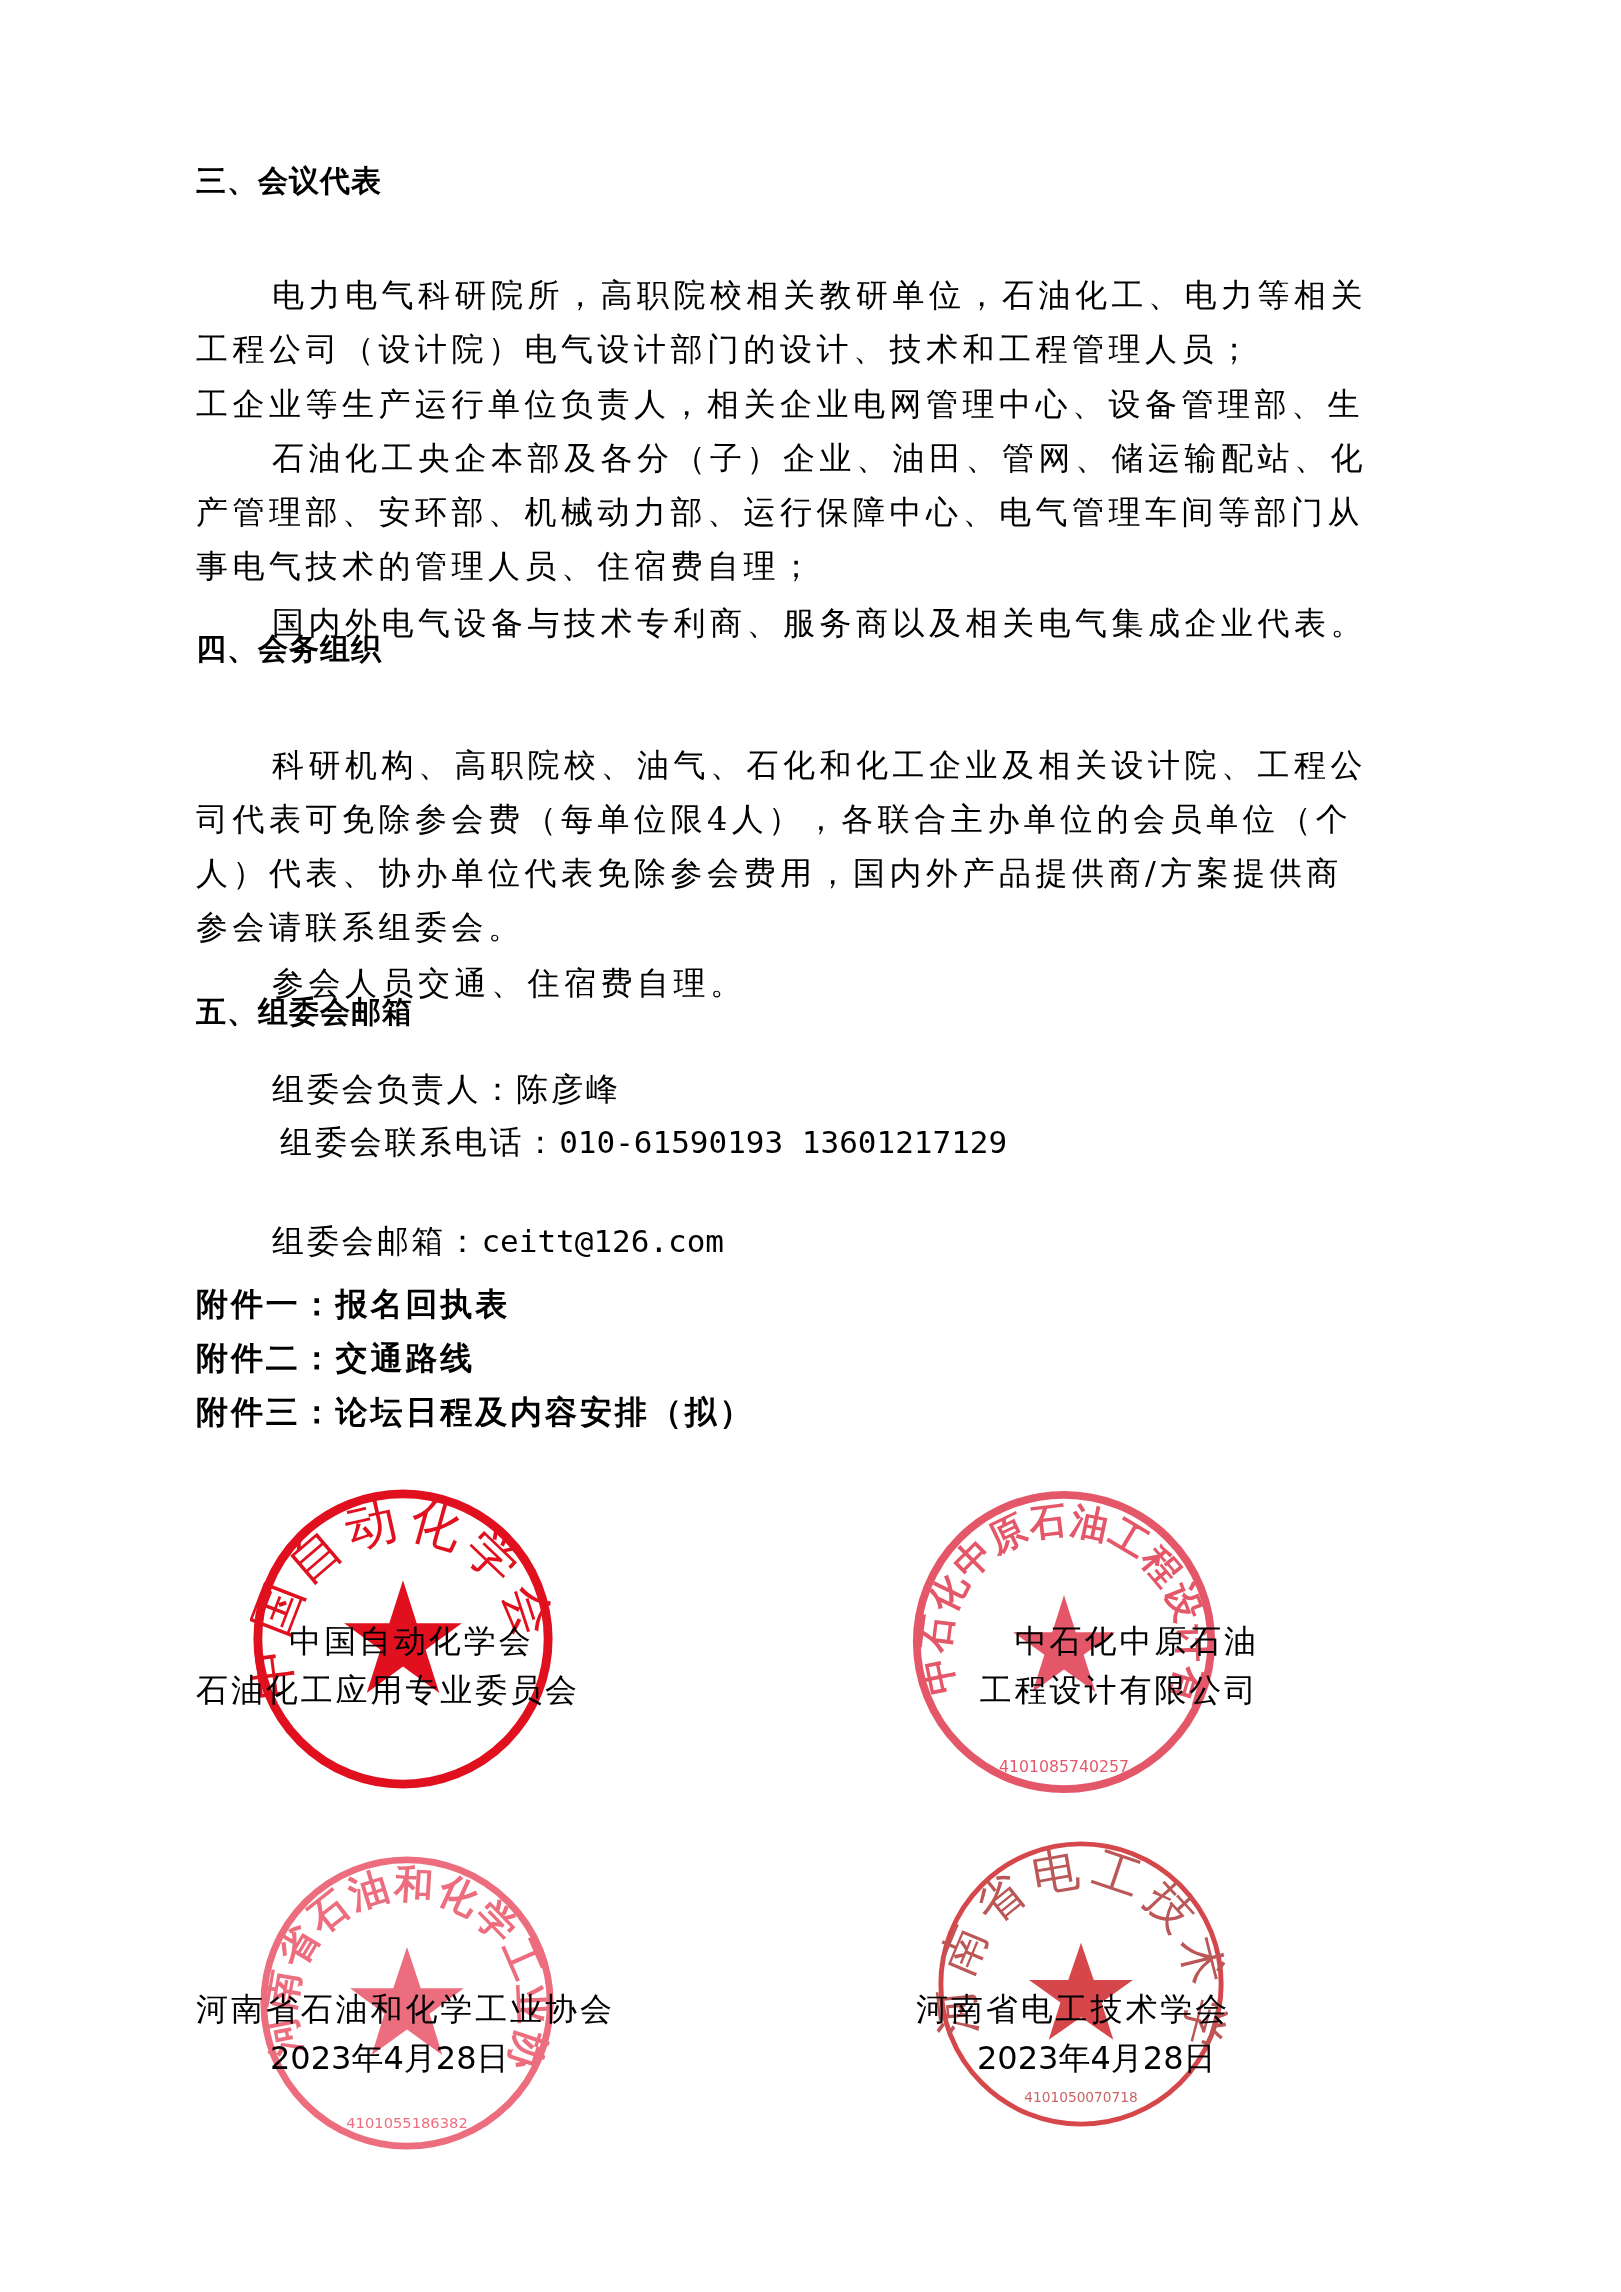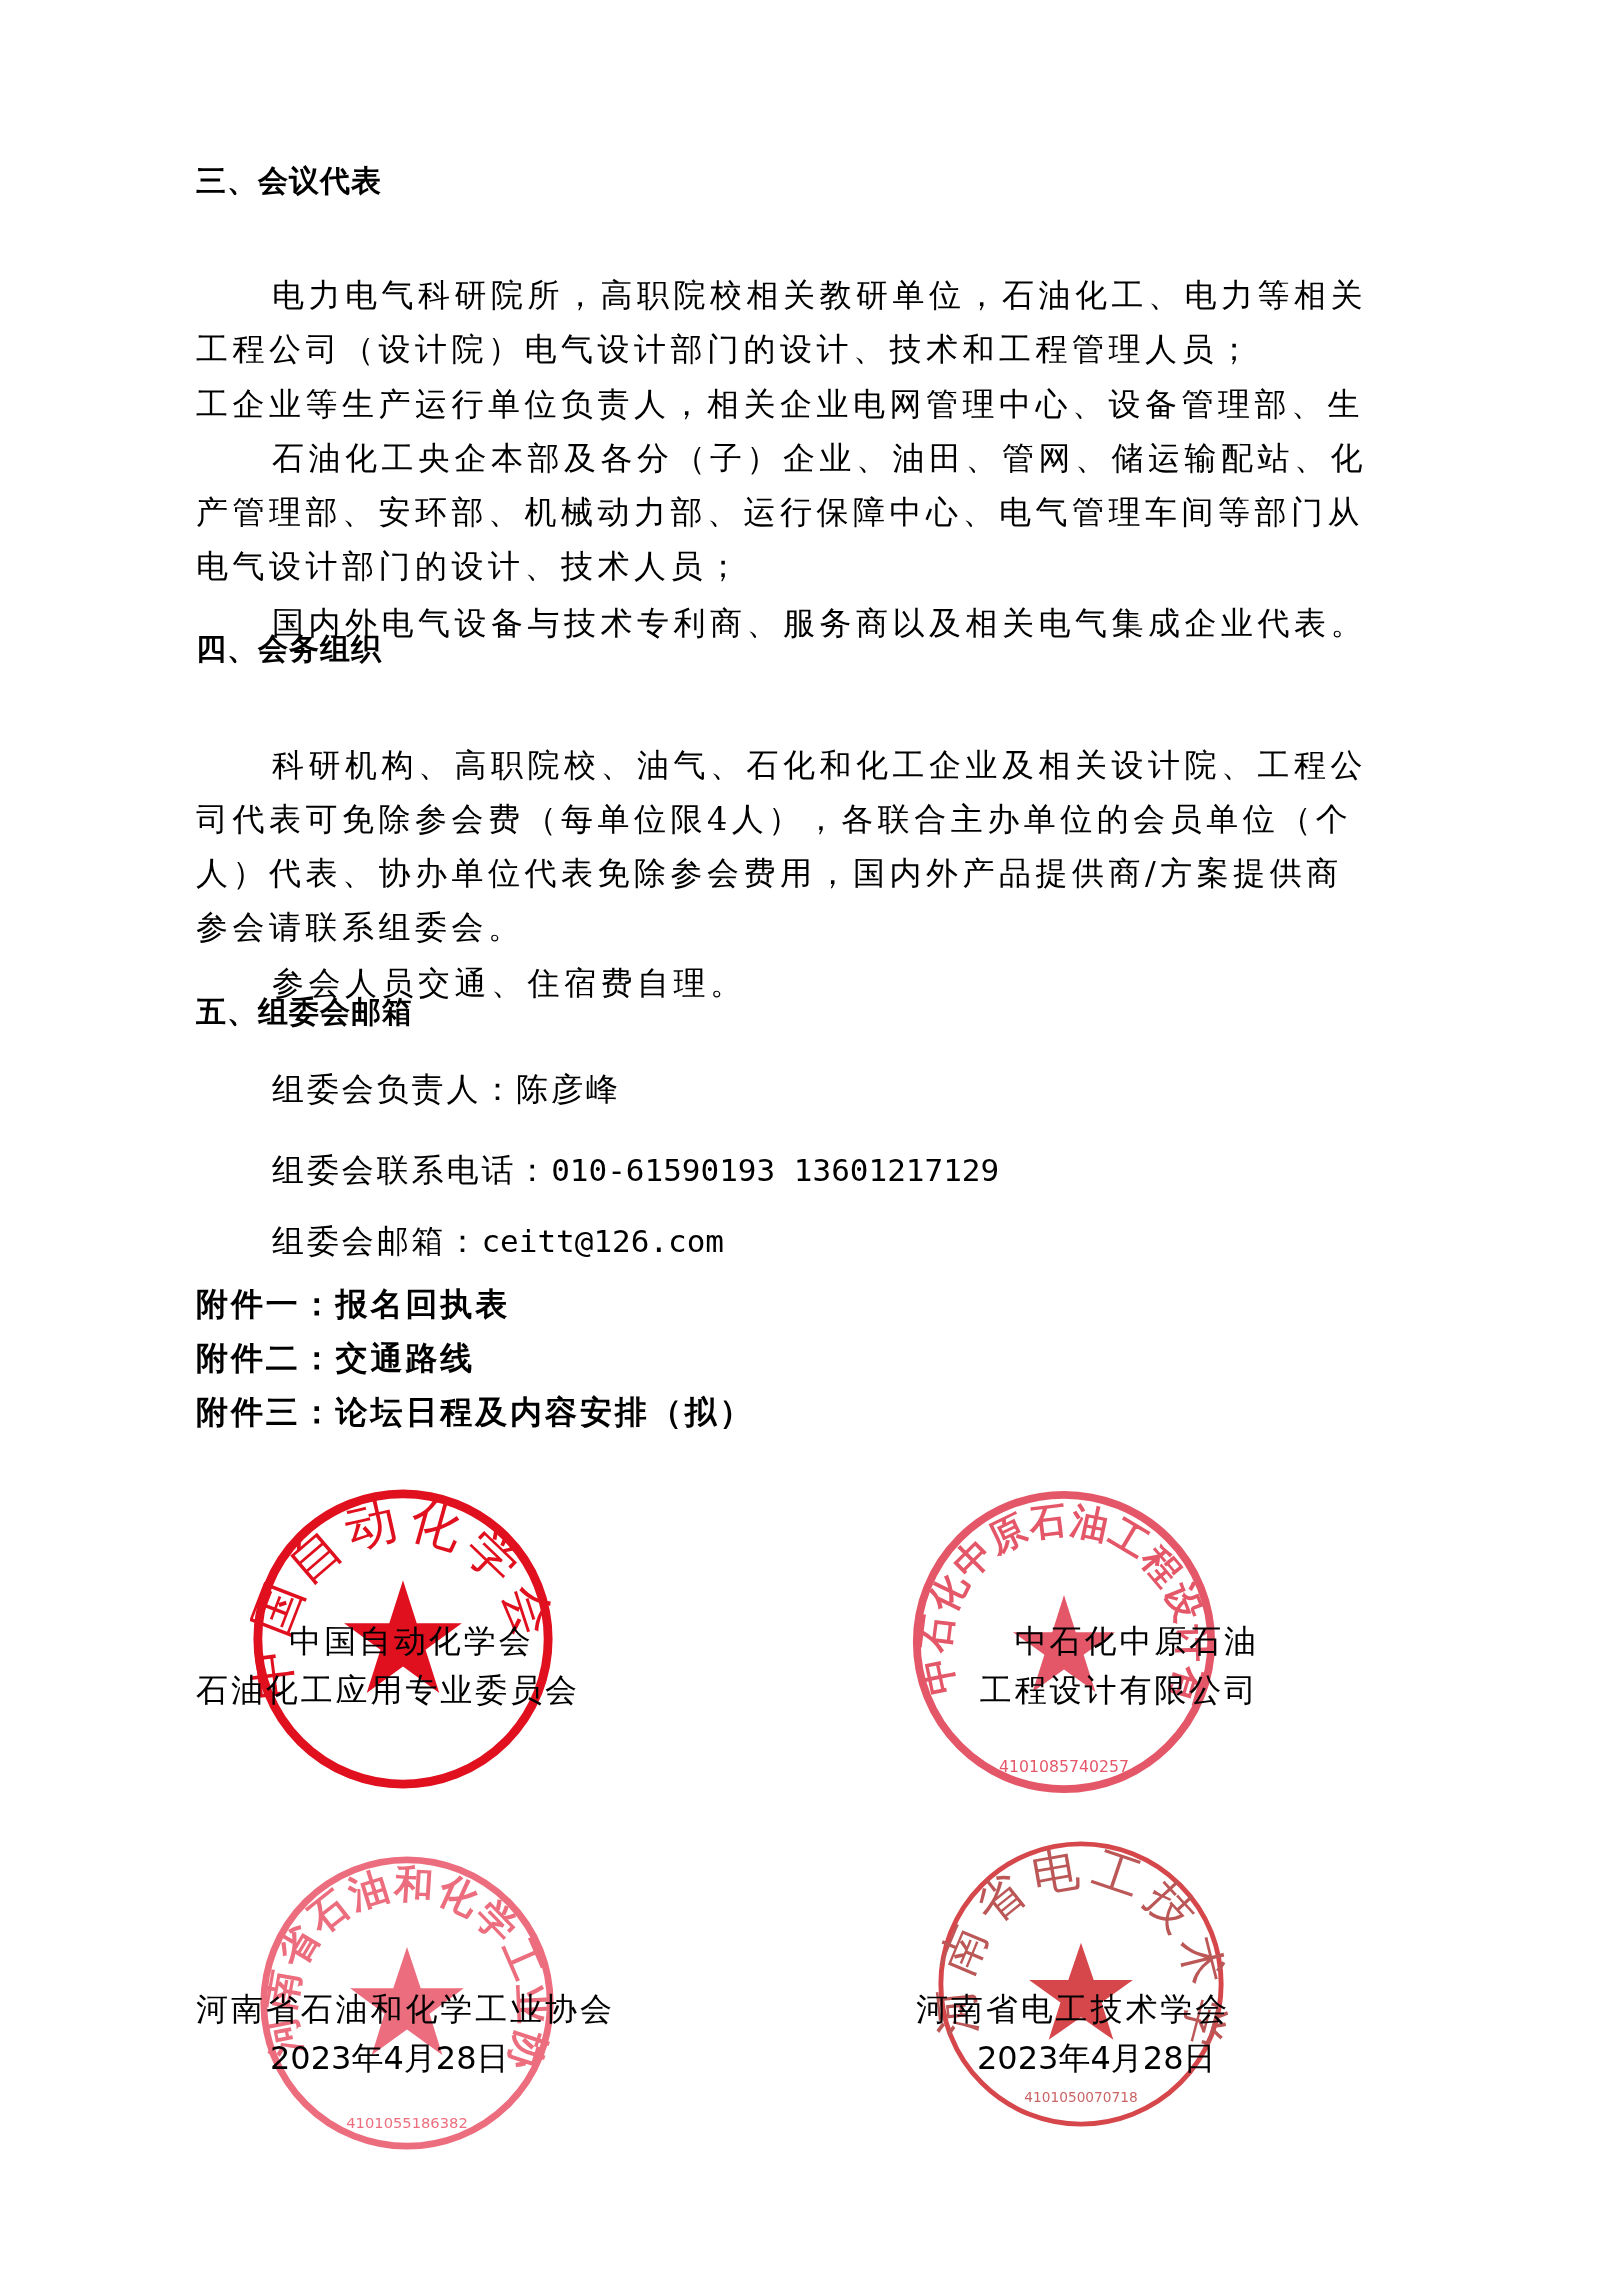--- a/index.html
+++ b/index.html
@@ -26,21 +26,21 @@
   <div class="heading" style="top:162px;">三、会议代表</div>
 
   <div class="para" style="top:228px;">
     <span class="line">电力电气科研院所，高职院校相关教研单位，石油化工、电力等相关</span>
     <span class="line" style="text-indent:0">工程公司（设计院）电气设计部门的设计、技术和工程管理人员；</span>
   </div>
   <div class="para" style="top:337px;">
     <span class="line" style="margin-left:-76px">工企业等生产运行单位负责人，相关企业电网管理中心、设备管理部、生</span>
     <span class="line">石油化工央企本部及各分（子）企业、油田、管网、储运输配站、化</span>
     <span class="line" style="margin-left:-76px">产管理部、安环部、机械动力部、运行保障中心、电气管理车间等部门从</span>
-    <span class="line" style="margin-left:-76px">电气设计部门的设计、技术人员；</span>
+    <span class="line" style="margin-left:-76px">事电气技术的管理人员、住宿费自理；</span>
   </div>
   <div class="para" style="top:556px;">
     <span class="line">国内外电气设备与技术专利商、服务商以及相关电气集成企业代表。</span>
   </div>
 
   <div class="heading" style="top:630px;">四、会务组织</div>
 
   <div class="para" style="top:698px;">
     <span class="line">科研机构、高职院校、油气、石化和化工企业及相关设计院、工程公</span>
     <span class="line" style="margin-left:-76px">司代表可免除参会费（每单位限4人），各联合主办单位的会员单位（个</span>
@@ -49,21 +49,21 @@
   </div>
   <div class="para" style="top:916px;">
     <span class="line">参会人员交通、住宿费自理。</span>
   </div>
 
   <div class="heading" style="top:993px;">五、组委会邮箱</div>
 
   <div class="contact" style="top:1062px;">
     <span>组委会负责人：</span><span>陈彦峰</span>
   </div>
-  <div class="contact" style="top:1143px;">
+  <div class="contact" style="top:1115px;margin-left:8px;">
     <span>组委会联系电话：</span><span class="mono">010-61590193 13601217129</span>
   </div>
   <div class="contact" style="top:1214px;">
     <span>组委会邮箱：</span><span class="mono">ceitt@126.com</span>
   </div>
 
   <div class="attach" style="top:1277px;">附件一：报名回执表</div>
   <div class="attach" style="top:1331px;">附件二：交通路线</div>
   <div class="attach" style="top:1385px;">附件三：论坛日程及内容安排（拟）</div>
 

